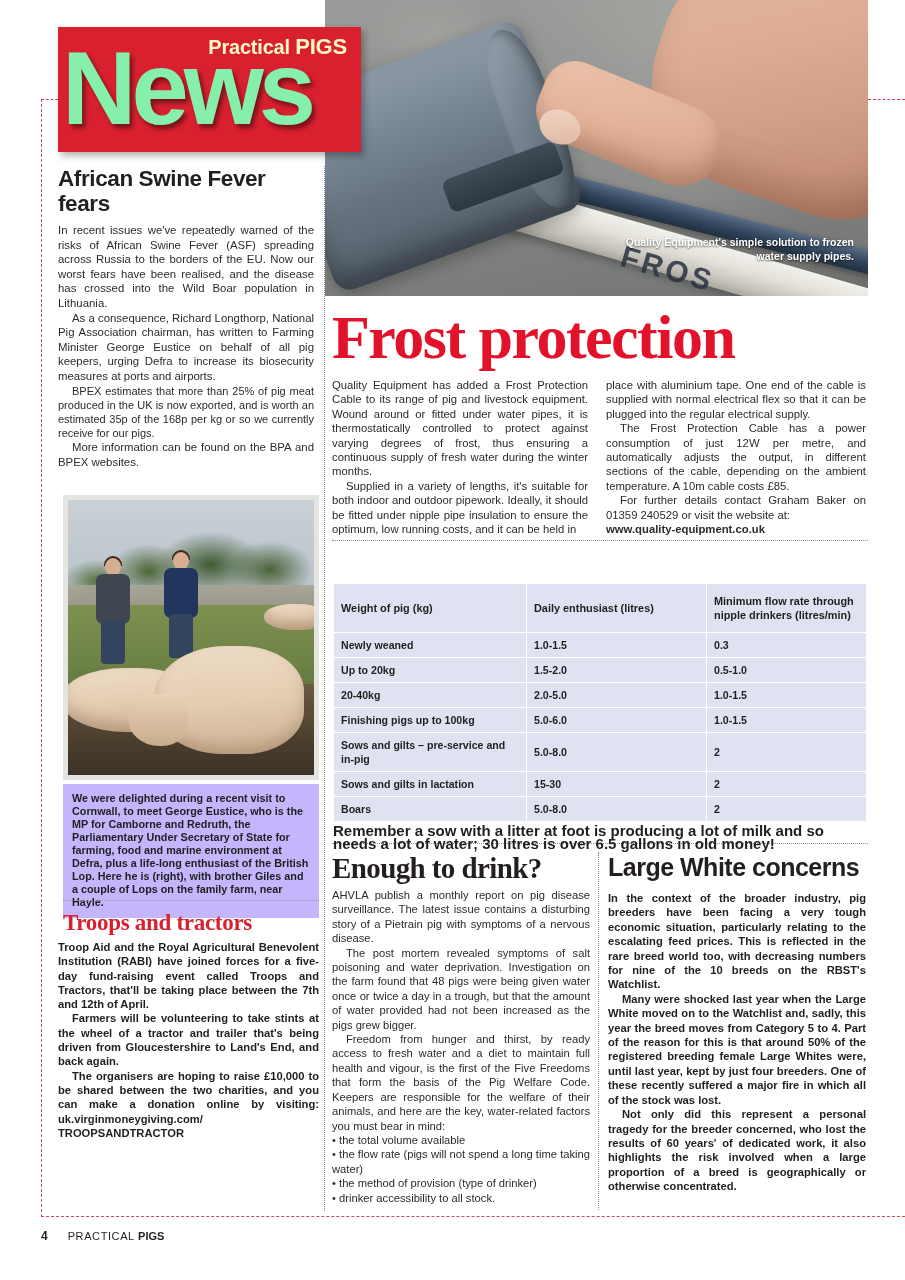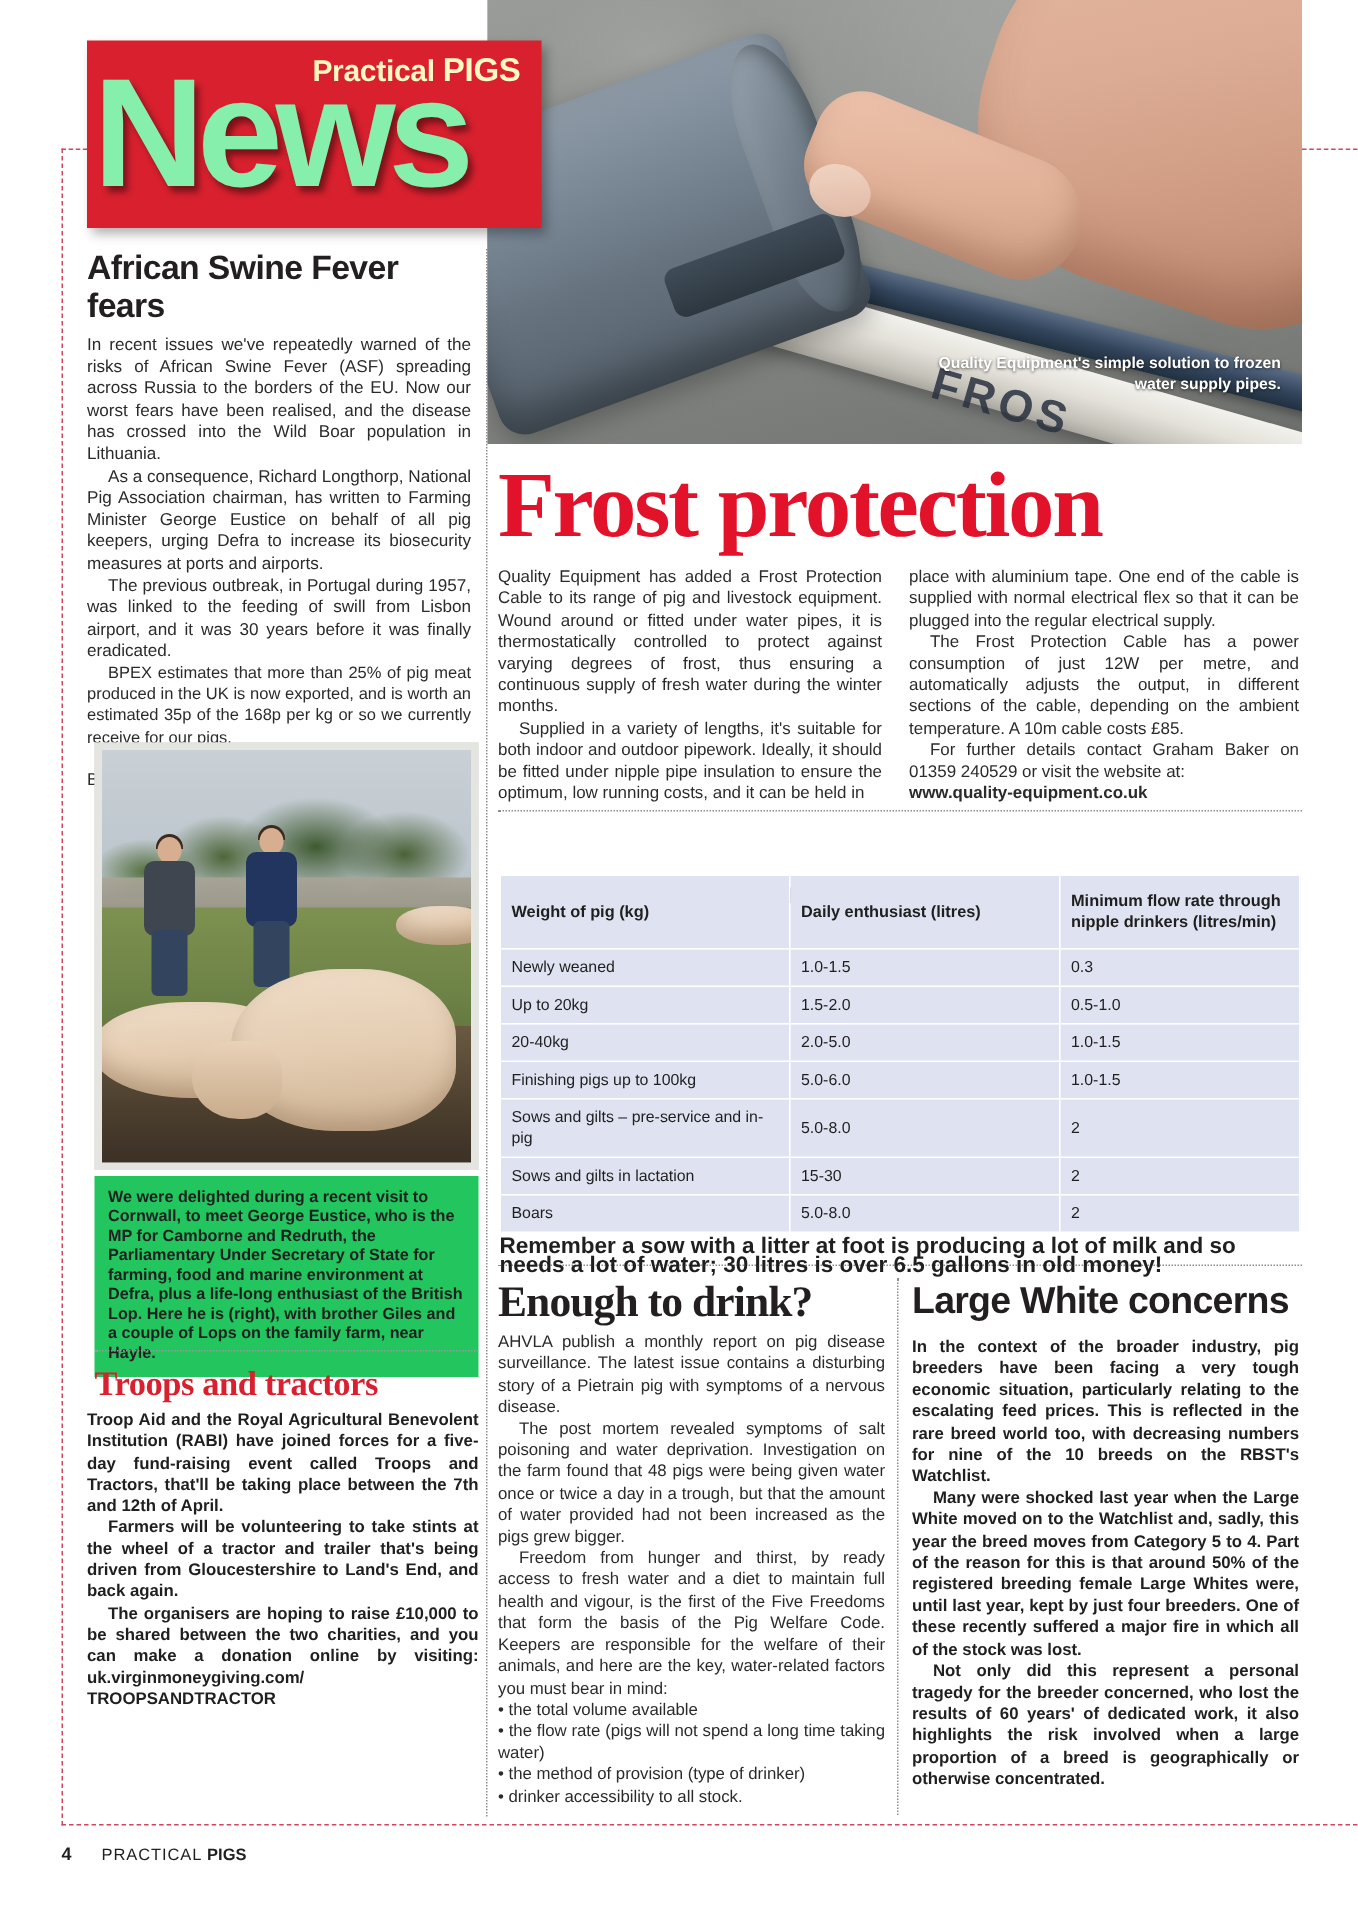--- a/index.html
+++ b/index.html
@@ -126,21 +126,21 @@
   .pig{position:absolute;border-radius:46% 44% 42% 48%;
     background:linear-gradient(175deg,#f0ddc8 0%,#e4cdb2 50%,#cdb193 100%);
     box-shadow:inset 0 -8px 14px rgba(120,90,60,.3);}
   .pig1{left:-6px;top:168px;width:136px;height:64px;}
   .pig2{left:86px;top:146px;width:150px;height:108px;border-radius:48% 42% 40% 46%;}
   .pig2:after{content:"";position:absolute;left:-26px;top:48px;width:60px;height:52px;
     border-radius:50% 40% 45% 55%;background:linear-gradient(180deg,#e8d2b8,#c9ab8c);}
   .pig3{left:196px;top:104px;width:62px;height:26px;}
 
   .cap-pigs{position:absolute;left:63px;top:784px;width:256px;
-    background:#22c55e;padding:8px 9px 9px 9px;box-sizing:border-box;
+    background:#c4b5fd;padding:8px 9px 9px 9px;box-sizing:border-box;
     font-weight:bold;font-size:10.8px;line-height:13px;color:#1f1f1f;}
 
   .h-troops{position:absolute;left:63px;top:910px;width:256px;
     color:#d8202e;font-weight:bold;font-size:23px;line-height:26px;
     font-family:"Liberation Serif", serif;letter-spacing:-.3px;}
   .troops-body{position:absolute;left:58px;top:940px;width:261px;}
   .troops-body p{font-size:11.2px;line-height:14.3px;font-weight:bold;color:#1f1f1f;}
 
   
   .vrule{position:absolute;border-left:1.4px dotted #8d8d8d;}
@@ -155,21 +155,21 @@
   .frost-c2{position:absolute;left:606px;top:378px;width:260px;}
   .frost-c1 p,.frost-c2 p{font-size:11.3px;line-height:14.4px;}
   .bold-url{font-weight:bold;}
 
   
   .h-water{position:absolute;left:333px;top:552px;font-size:25px;font-weight:bold;
     letter-spacing:-.5px;margin-top:29px;}
   .tbl{position:absolute;left:333px;top:583px;width:534px;border-collapse:collapse;
     font-size:10.6px;color:#1f1f1f;}
   .tbl td,.tbl th{background:#dfe2f0;border:1.6px solid #ffffff;
-    padding:5px 7px;text-align:left;vertical-align:middle;}
+    padding:5px 7px;text-align:left;vertical-align:middle;font-weight:bold;}
   .tbl th{font-weight:bold;font-size:10.9px;line-height:14px;padding:10px 7px;}
   .tbl td{line-height:14px;}
   .tbl .c0{width:178px;}
   .tbl .c1{width:165px;}
   .tbl-note{position:absolute;left:333px;top:824px;width:534px;
     font-weight:bold;font-size:15px;line-height:13px;color:#1f1f1f;}
 
   
   .h-enough{position:absolute;left:332px;top:852px;font-size:29px;font-weight:bold;
     font-family:"Liberation Serif", serif;letter-spacing:-.6px;}
@@ -215,21 +215,20 @@
   <div class="masthead">
     <div class="mh-kicker"><span>Practical </span><b>PIGS</b></div>
     <div class="mh-news">News</div>
   </div>
 
   <div class="col-left">
     <div class="h-asf h-black">African Swine Fever fears</div>
     <div class="asf-body body-just">
       <p>In recent issues we've repeatedly warned of the risks of African Swine Fever (ASF) spreading across Russia to the borders of the EU. Now our worst fears have been realised, and the disease has crossed into the Wild Boar population in Lithuania.</p>
       <p class="ind">As a consequence, Richard Longthorp, National Pig Association chairman, has written to Farming Minister George Eustice on behalf of all pig keepers, urging Defra to increase its biosecurity measures at ports and airports.</p>
-      <p class="ind">The previous outbreak, in Portugal during 1957, was linked to the feeding of swill from Lisbon airport, and it was 30 years before it was finally eradicated.</p>
       <p class="ind small">BPEX estimates that more than 25% of pig meat produced in the UK is now exported, and is worth an estimated 35p of the 168p per kg or so we currently receive for our pigs.</p>
       <p class="ind">More information can be found on the BPA and BPEX websites.</p>
     </div>
   </div>
 
   <div class="photo-pigs">
     <div class="pp-sky"></div>
     <div class="pp-trees"></div>
     <div class="pp-wall"></div>
     <div class="pp-grass"></div>

